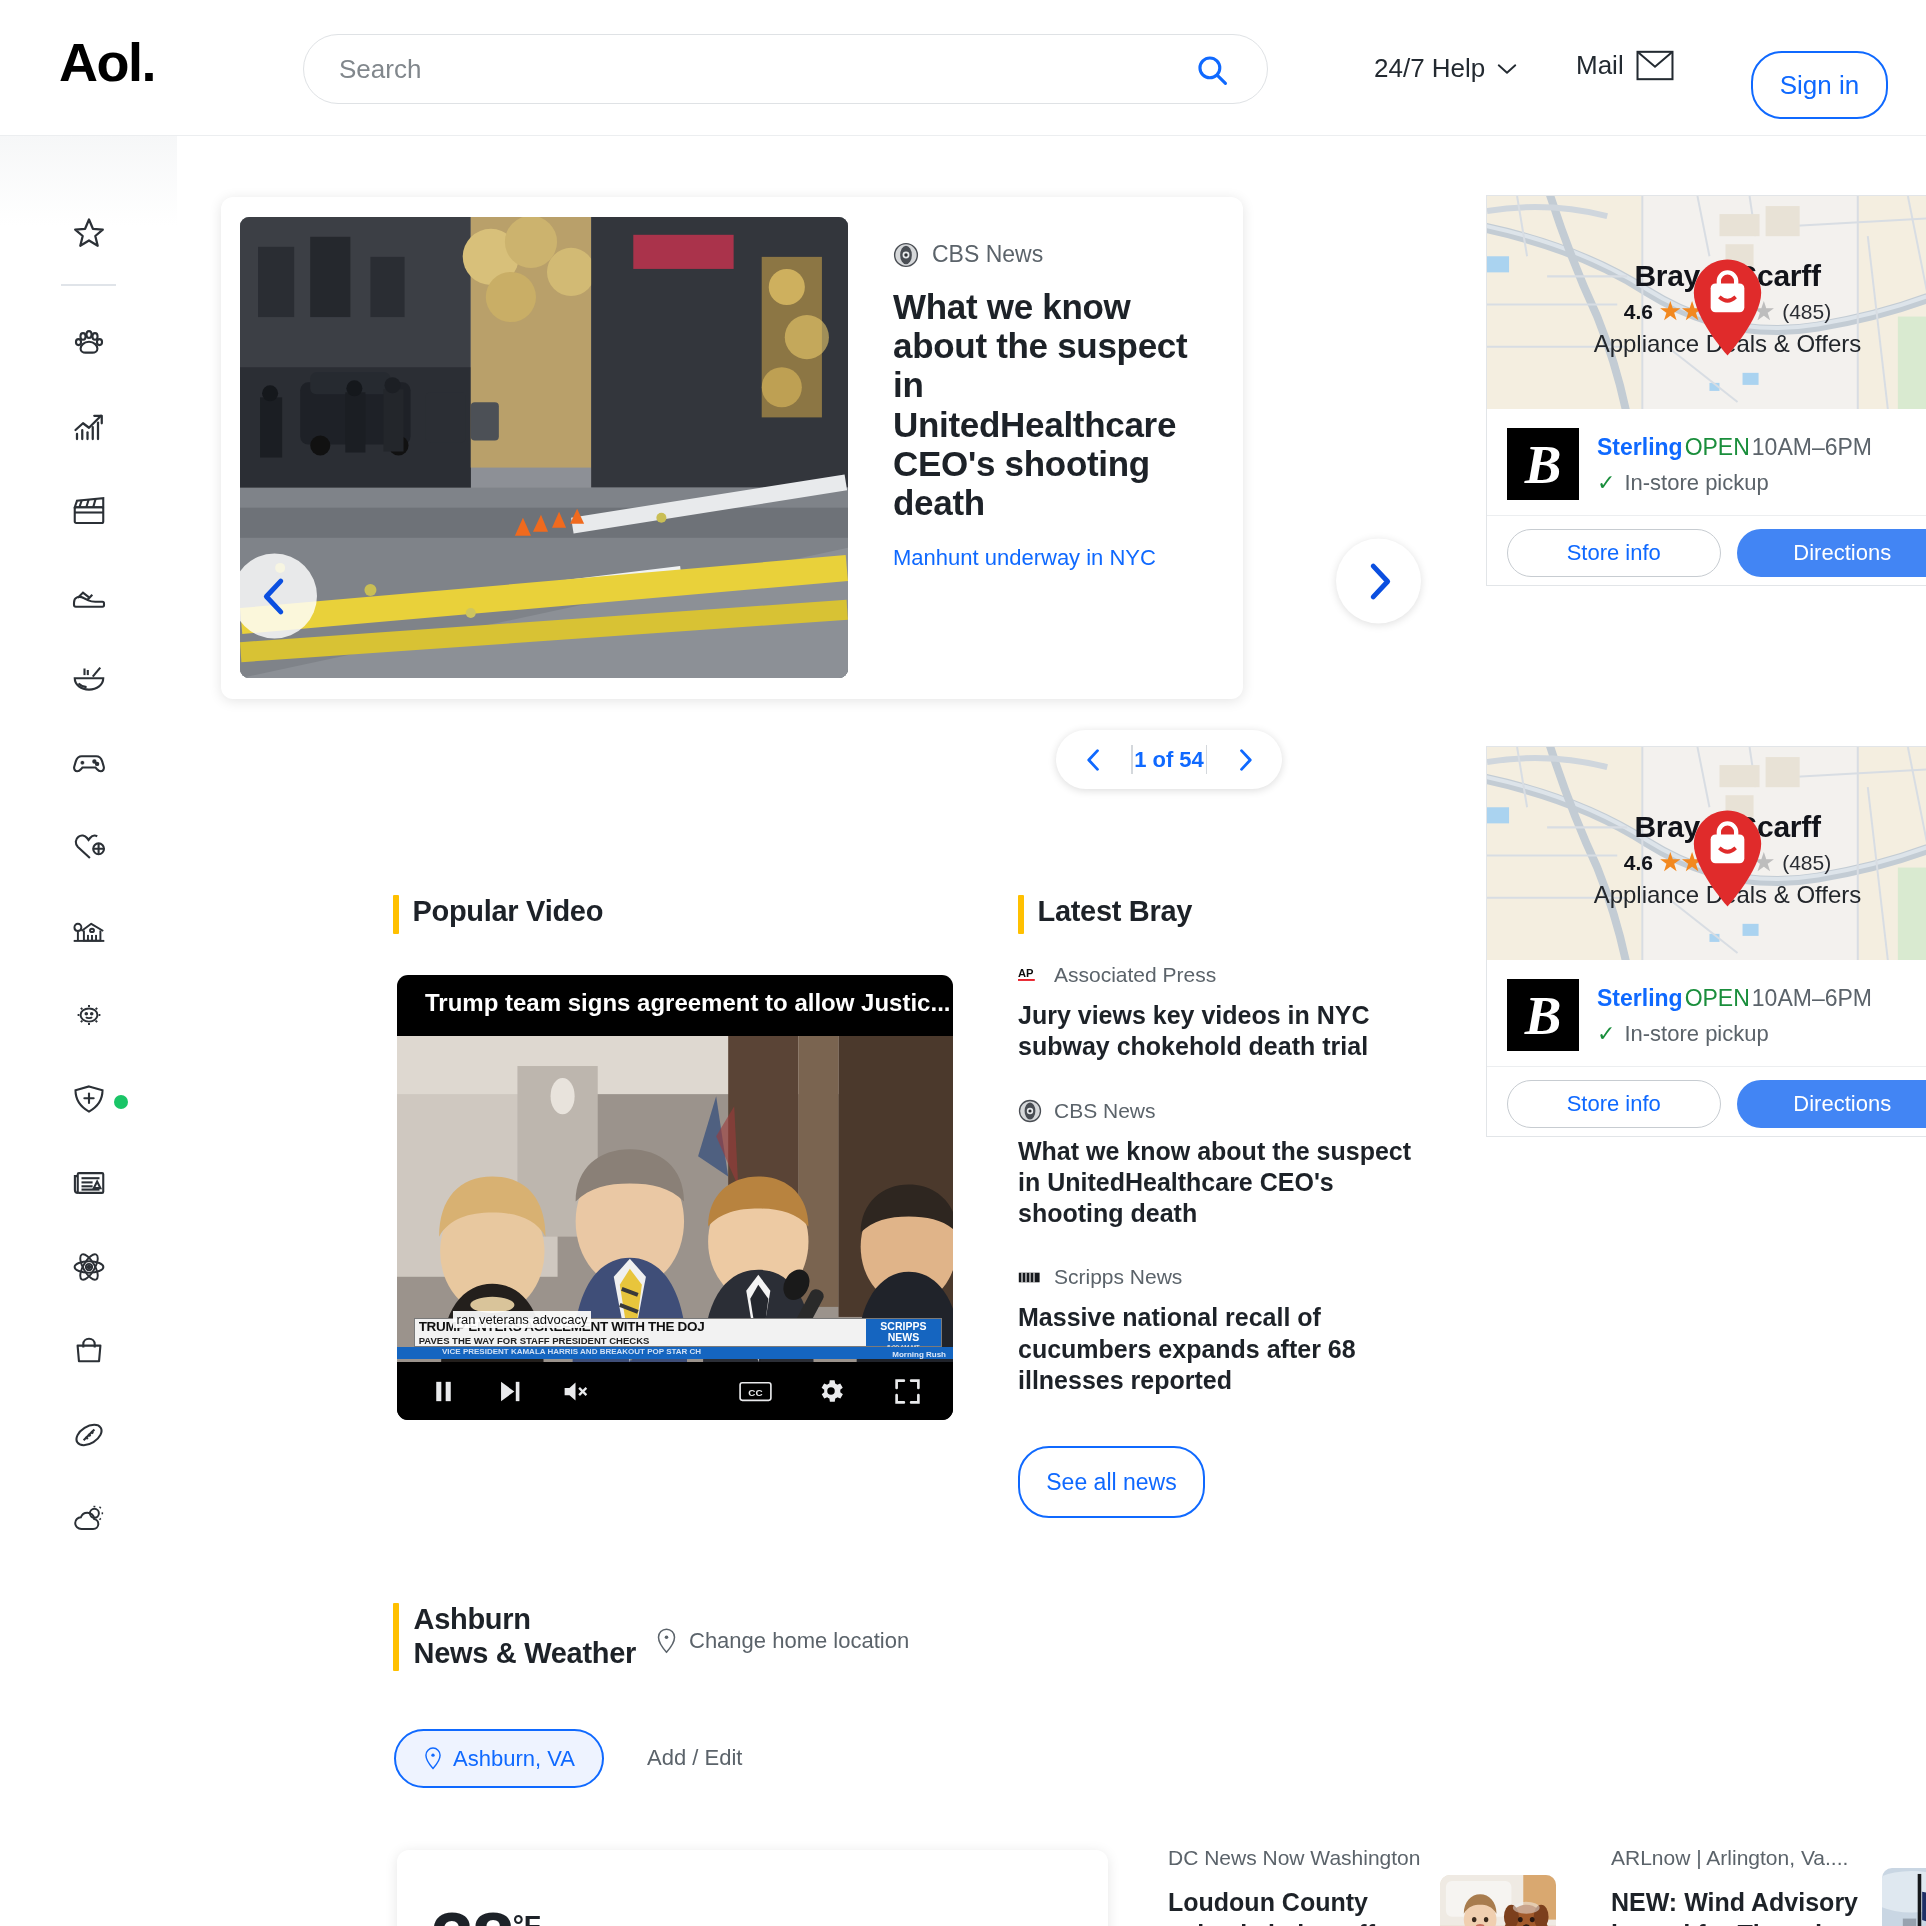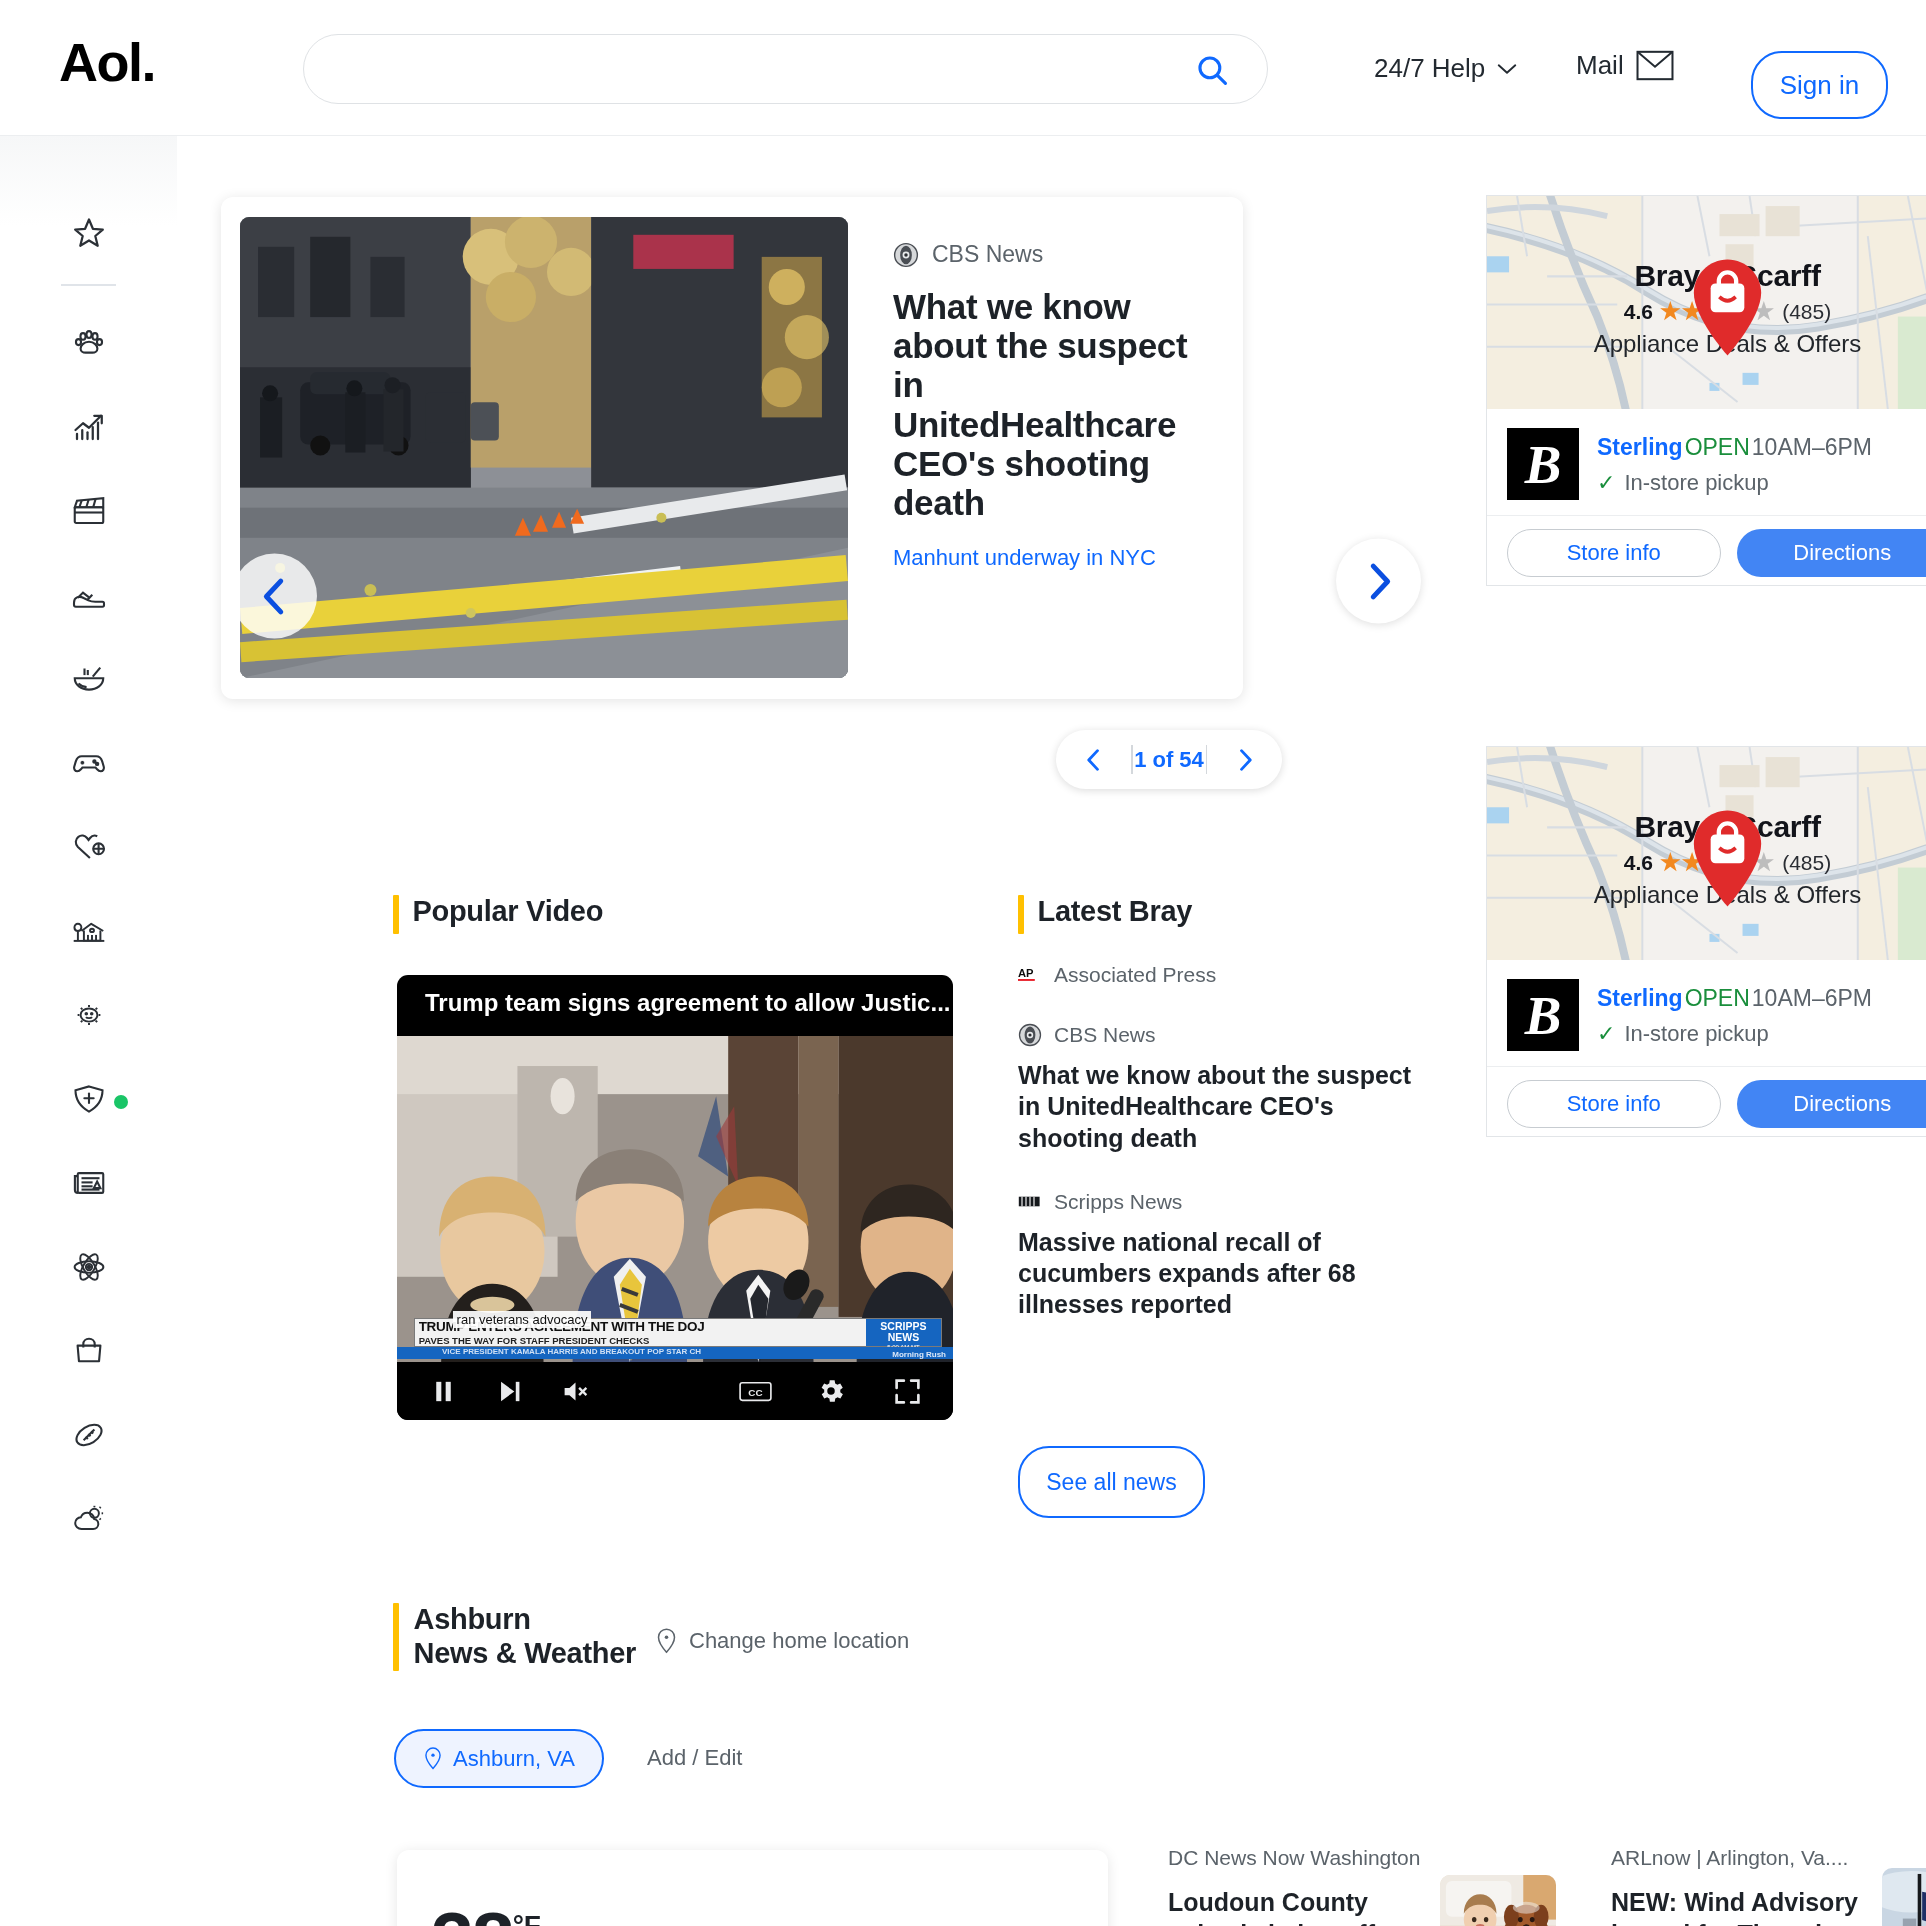--- a/index.html
+++ b/index.html
@@ -242,20 +242,21 @@
   .bt2 { left: 1705px; top: 1732px; }
   .bn-thumb svg { width: 100%; height: 100%; display: block; }
 </style>
 </head>
 <body>
 
 <div class="header">
   <div class="aol-logo">Aol.</div>
 
   <div class="search-wrap">
+    <input class="search-input" type="text" placeholder="Search" style="">
     <button class="search-btn">
       <svg viewBox="0 0 24 24" fill="none" stroke="#0f69ff" stroke-width="2.2">
         <circle cx="10.5" cy="10.5" r="7"></circle>
           <line x1="15.8" y1="15.8" x2="21.5" y2="21.5" stroke-linecap="round"></line>
       </svg>
     </button>
   </div>
 
   <div class="help-link">
     <span>24/7 Help</span>
@@ -650,20 +651,21 @@
   <div class="news-list">
 
     <div class="news-item">
       <div class="news-src">
         <svg width="24" height="24" viewBox="0 0 30 24">
           <text x="0" y="15" font-size="14" font-weight="700" fill="#0c0c0c" font-family="Liberation Sans, sans-serif">AP</text>
           <rect x="0" y="17" width="21" height="2.4" fill="#e8202a"></rect>
         </svg>
         <span class="news-src-name">Associated Press</span>
       </div>
+      <div class="news-hl">Jury views key videos in NYC subway chokehold death trial</div>
     </div>
 
     <div class="news-item">
       <div class="news-src">
         <svg width="24" height="24" viewBox="0 0 24 24">
           <circle cx="12" cy="12" r="10.5" fill="#d6d8da" stroke="#4a4e54" stroke-width="1.3"></circle>
           <ellipse cx="12" cy="12" rx="5.4" ry="8.6" fill="#4a4e54"></ellipse>
           <circle cx="12" cy="12" r="3.2" fill="#e8eaec"></circle>
           <circle cx="12" cy="12" r="1.6" fill="#2b2e33"></circle>
         </svg>

